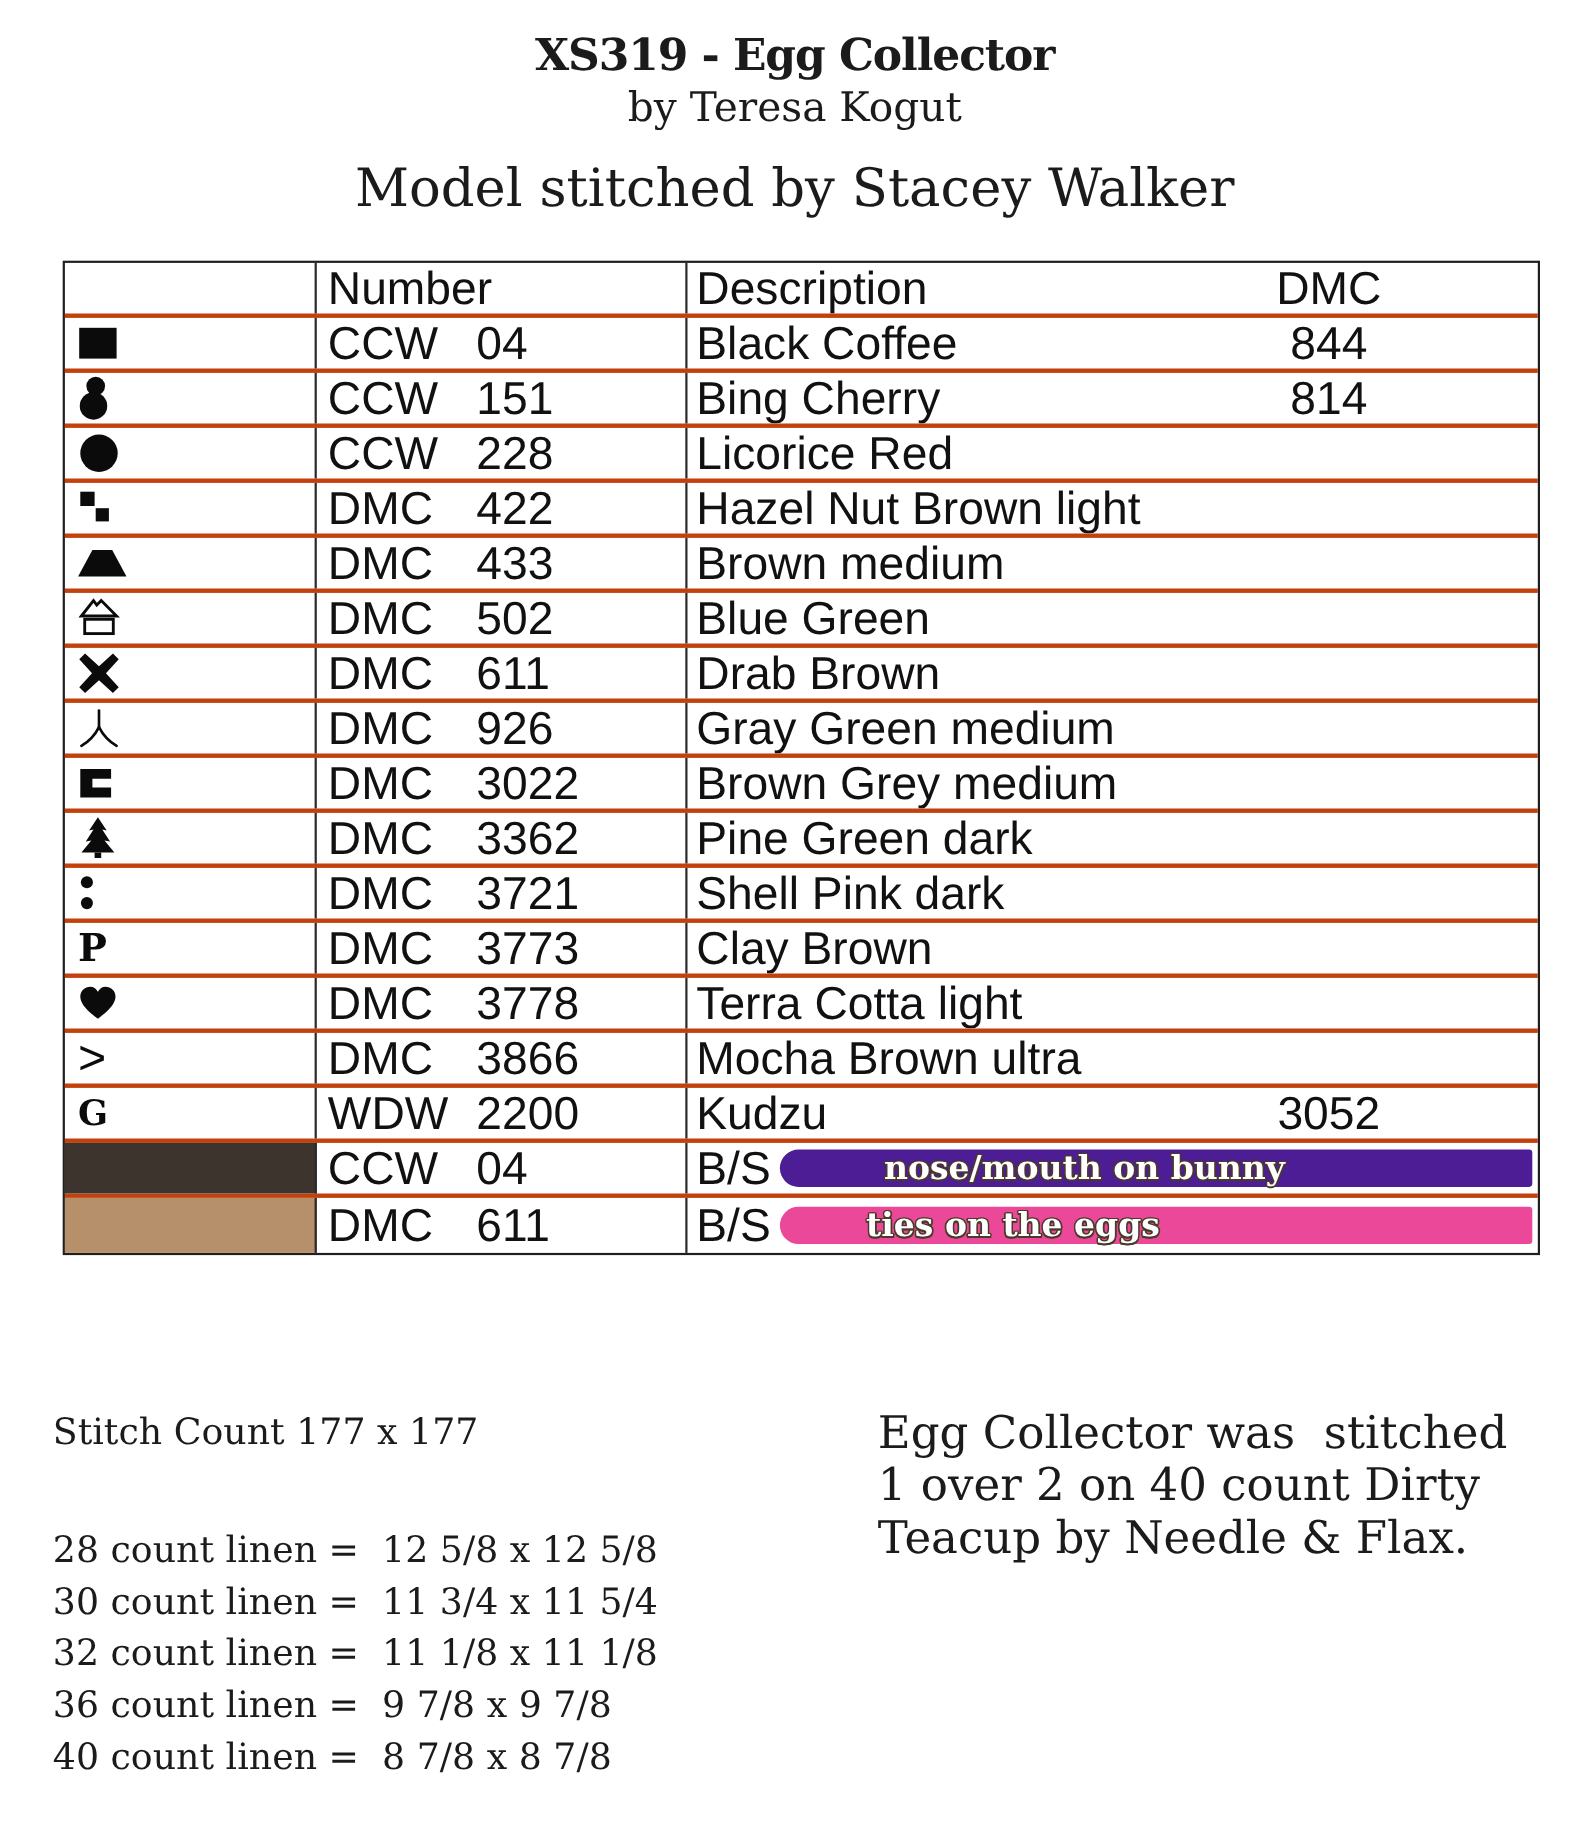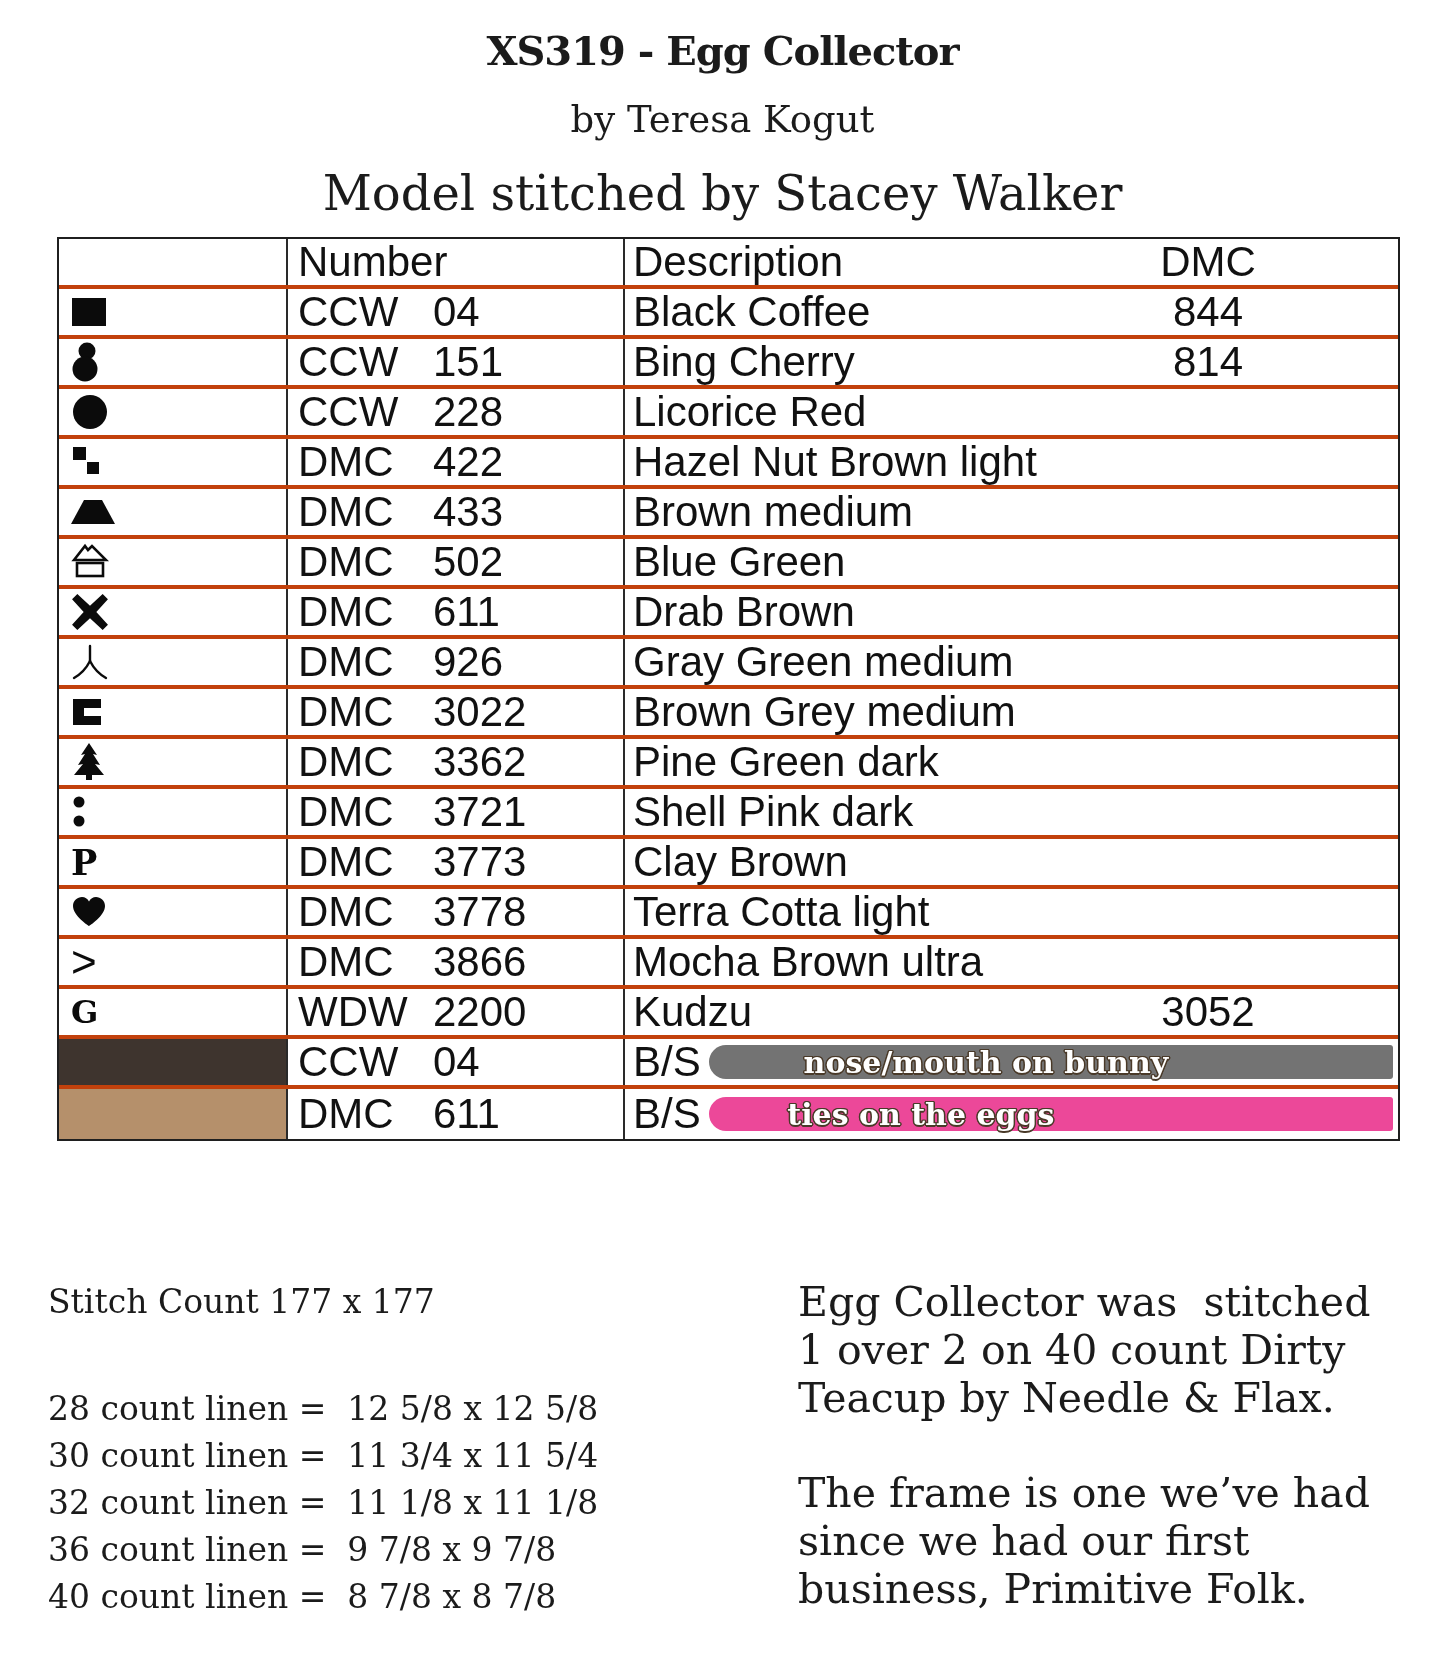--- a/index.html
+++ b/index.html
@@ -5,21 +5,21 @@
   html,body{margin:0;padding:0;background:#ffffff;}
   .page{position:relative;width:1445px;height:1679px;background:#ffffff;color:#161616;overflow:hidden;}
 
   
   .slab{font-family:"DejaVu Serif", serif;color:#1b1b1b;}
   .pre{white-space:pre;}
 
   
   .hdr{position:absolute;left:0;top:30px;width:1445px;text-align:center;}
   .title{font-size:40px;font-weight:bold;letter-spacing:-1px;line-height:1.05;}
-  .byline{font-size:37px;margin-top:26px;}
+  .byline{font-size:37px;margin-top:4px;}
   .model{font-size:48px;margin-top:24px;}
 
   
   .legend{position:absolute;left:57px;top:237px;width:1343px;border:2px solid #1f1f1f;box-sizing:border-box;
           font-family:"Liberation Sans", sans-serif;font-size:42px;color:#111;}
   .lrow{display:flex;height:50px;border-bottom:4px solid #c2410c;box-sizing:border-box;align-items:stretch;}
   .lrow:last-child{border-bottom:none;}
   .cell{display:flex;align-items:center;box-sizing:border-box;overflow:hidden;}
   .c-sym{width:229px;border-right:2px solid #2a2a2a;padding-left:12px;}
   .c-num{width:337px;border-right:2px solid #2a2a2a;padding-left:10px;}
@@ -338,21 +338,21 @@
     </div>
 
     <div class="lrow">
       <div class="cell c-sym" style="background:#3e342e;"></div>
       <div class="cell c-num">
           <span class="brand">CCW</span>
           <span>04</span>
         </div>
       <div class="cell c-desc">
         <span>B/S</span>
-        <div class="bs-bar" style="background:#737373;">
+        <div class="bs-bar" style="background:#4c1d95;">
           <span class="bs-label shift-1">nose/mouth on bunny</span>
         </div>
       </div>
     </div>
 
     <div class="lrow">
       <div class="cell c-sym" style="background:#b5906b;"></div>
       <div class="cell c-num">
           <span class="brand">DMC</span>
           <span>611</span>
@@ -377,20 +377,15 @@
       <div class="pre">40 count linen =  8 7/8 x 8 7/8</div>
     </div>
   </div>
 
   <div class="notesblock slab">
     <div>
       <div class="pre">Egg Collector was  stitched</div>
       <div class="pre">1 over 2 on 40 count Dirty</div>
       <div class="pre">Teacup by Needle &amp; Flax.</div>
     </div>
-    <div class="para2">
-      <div class="pre">The frame is one we’ve had</div>
-      <div class="pre">since we had our first</div>
-      <div class="pre">business, Primitive Folk.</div>
-    </div>
   </div>
 
 </div>
 
 </body></html>

